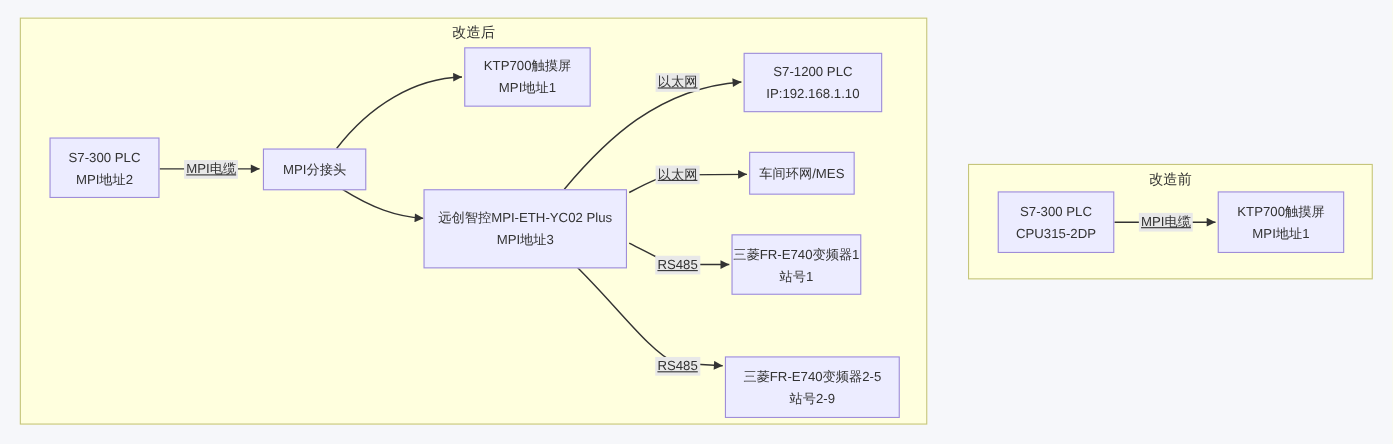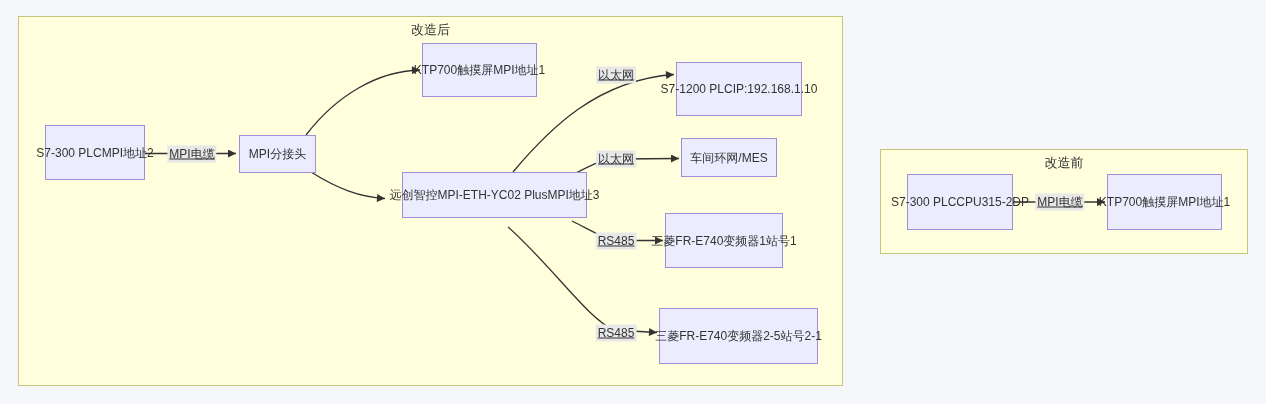--- a/index.html
+++ b/index.html
@@ -31,21 +31,21 @@
     position:absolute;left:0;top:0;width:1266px;height:404px;
     pointer-events:none;
   }
   svg.edge-layer path.edge{
     fill:none;stroke:var(--edge-stroke);stroke-width:1.3px;
   }
   .node{
     position:absolute;
     background:var(--node-fill);
     border:1px solid var(--node-border);
-    display:flex;flex-direction:row;align-items:center;justify-content:center;
+    display:flex;flex-direction:column;align-items:center;justify-content:center;
     font-size:12px;line-height:20px;
     color:var(--text);
     white-space:nowrap;
     text-align:center;
   }
   .edge-label{
     position:absolute;
     transform:translate(-50%,-50%);
     background:var(--edge-label-bg);
     font-size:12px;line-height:15px;
@@ -82,51 +82,51 @@
     <path class="edge" marker-end="url(#arrowhead)" d="M572,221 C594,232 605,239 616,240.5 L663,240.5"></path>
     <path class="edge" marker-end="url(#arrowhead)" d="M508,227 C552,266 588,319 614,330 L657,332.5"></path>
     <path class="edge" marker-end="url(#arrowhead)" d="M1013,202 L1105,202"></path>
   </svg>
 
   <div class="node" style="left:45px;top:125px;width:100px;height:55px">
     <span>S7-300 PLC</span>
     <span>MPI地址2</span>
   </div>
 
-  <div class="node" style="left:239px;top:135px;width:77px;height:38px">
+  <div class="node" style="left:239px;top:135px;width:94px;height:38px">
     <span>MPI分接头</span>
   </div>
 
   <div class="node" style="left:422px;top:43px;width:115px;height:54px">
     <span>KTP700触摸屏</span>
     <span>MPI地址1</span>
   </div>
 
-  <div class="node" style="left:676px;top:62px;width:126px;height:54px">
+  <div class="node" style="left:676px;top:48px;width:126px;height:54px">
     <span>S7-1200 PLC</span>
     <span>IP:192.168.1.10</span>
   </div>
 
   <div class="node" style="left:681px;top:138px;width:96px;height:39px">
     <span>车间环网/MES</span>
   </div>
 
-  <div class="node" style="left:402px;top:172px;width:185px;height:46px">
+  <div class="node" style="left:385px;top:172px;width:185px;height:72px">
     <span>远创智控MPI-ETH-YC02 Plus</span>
     <span>MPI地址3</span>
   </div>
 
   <div class="node" style="left:665px;top:213px;width:118px;height:55px">
     <span>三菱FR-E740变频器1</span>
     <span>站号1</span>
   </div>
 
-  <div class="node" style="left:659px;top:308px;width:159px;height:56px">
+  <div class="node" style="left:659px;top:324px;width:159px;height:56px">
     <span>三菱FR-E740变频器2-5</span>
-    <span>站号2-1</span>
+    <span>站号2-9</span>
   </div>
 
   <div class="node" style="left:907px;top:174px;width:106px;height:56px">
     <span>S7-300 PLC</span>
     <span>CPU315-2DP</span>
   </div>
 
   <div class="node" style="left:1107px;top:174px;width:115px;height:56px">
     <span>KTP700触摸屏</span>
     <span>MPI地址1</span>

